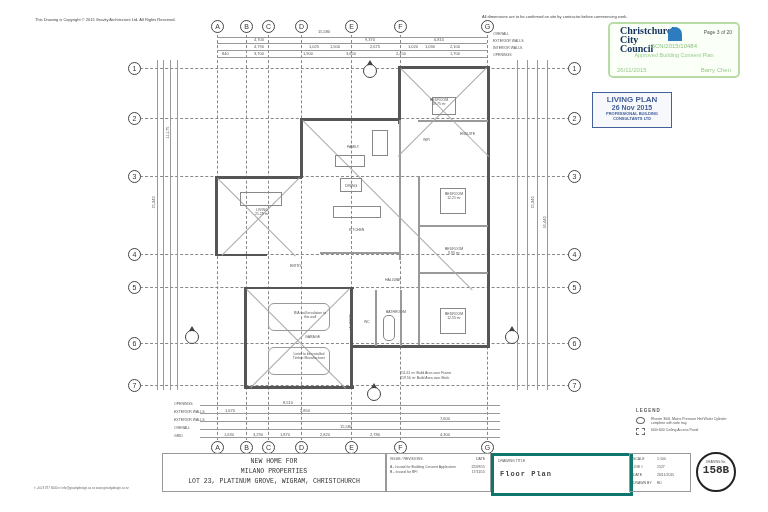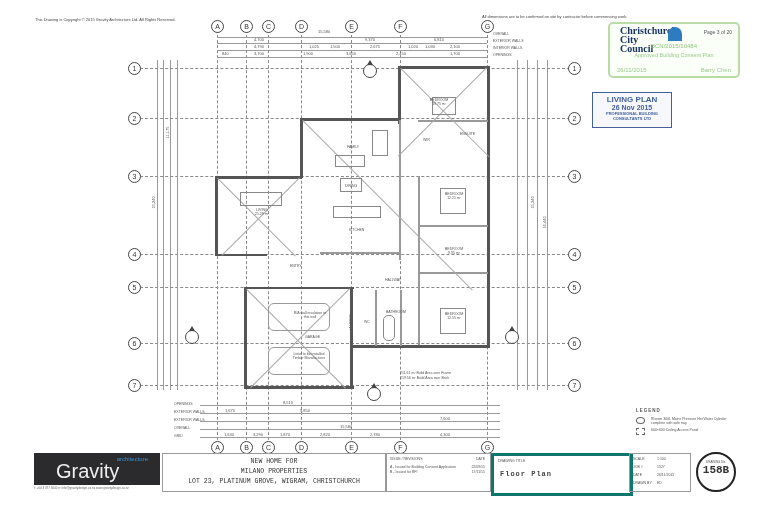--- a/index.html
+++ b/index.html
@@ -273,24 +273,20 @@
     <span class="legend-sym"></span>
     <span>Rheem 300L Mains Pressure Hot Water Cylinder complete with safe tray</span>
   </div>
   <div class="legend-item">
     <span class="legend-sym sq"></span>
     <span>600×600 Ceiling Access Panel</span>
   </div>
 </div>
 
 <div class="abs titleblock">
-  <div class="logo-box">
-    <div class="logo-arch">architecture</div>
-    <div class="logo-name">Gravity</div>
-  </div>
   <div class="logo-contact">t: +64 3 377 3040   e: info@gravitydesign.co.nz   www.gravitydesign.co.nz</div>
 
   <div class="project-box">
     <div style="margin-top:3px;">NEW HOME FOR</div>
     <div>MILANO PROPERTIES</div>
     <div>LOT 23, PLATINUM GROVE, WIGRAM, CHRISTCHURCH</div>
   </div>
 
   <div class="issue-box">
     <div style="position:absolute;left:3px;top:3px;">ISSUE / REVISIONS</div>

